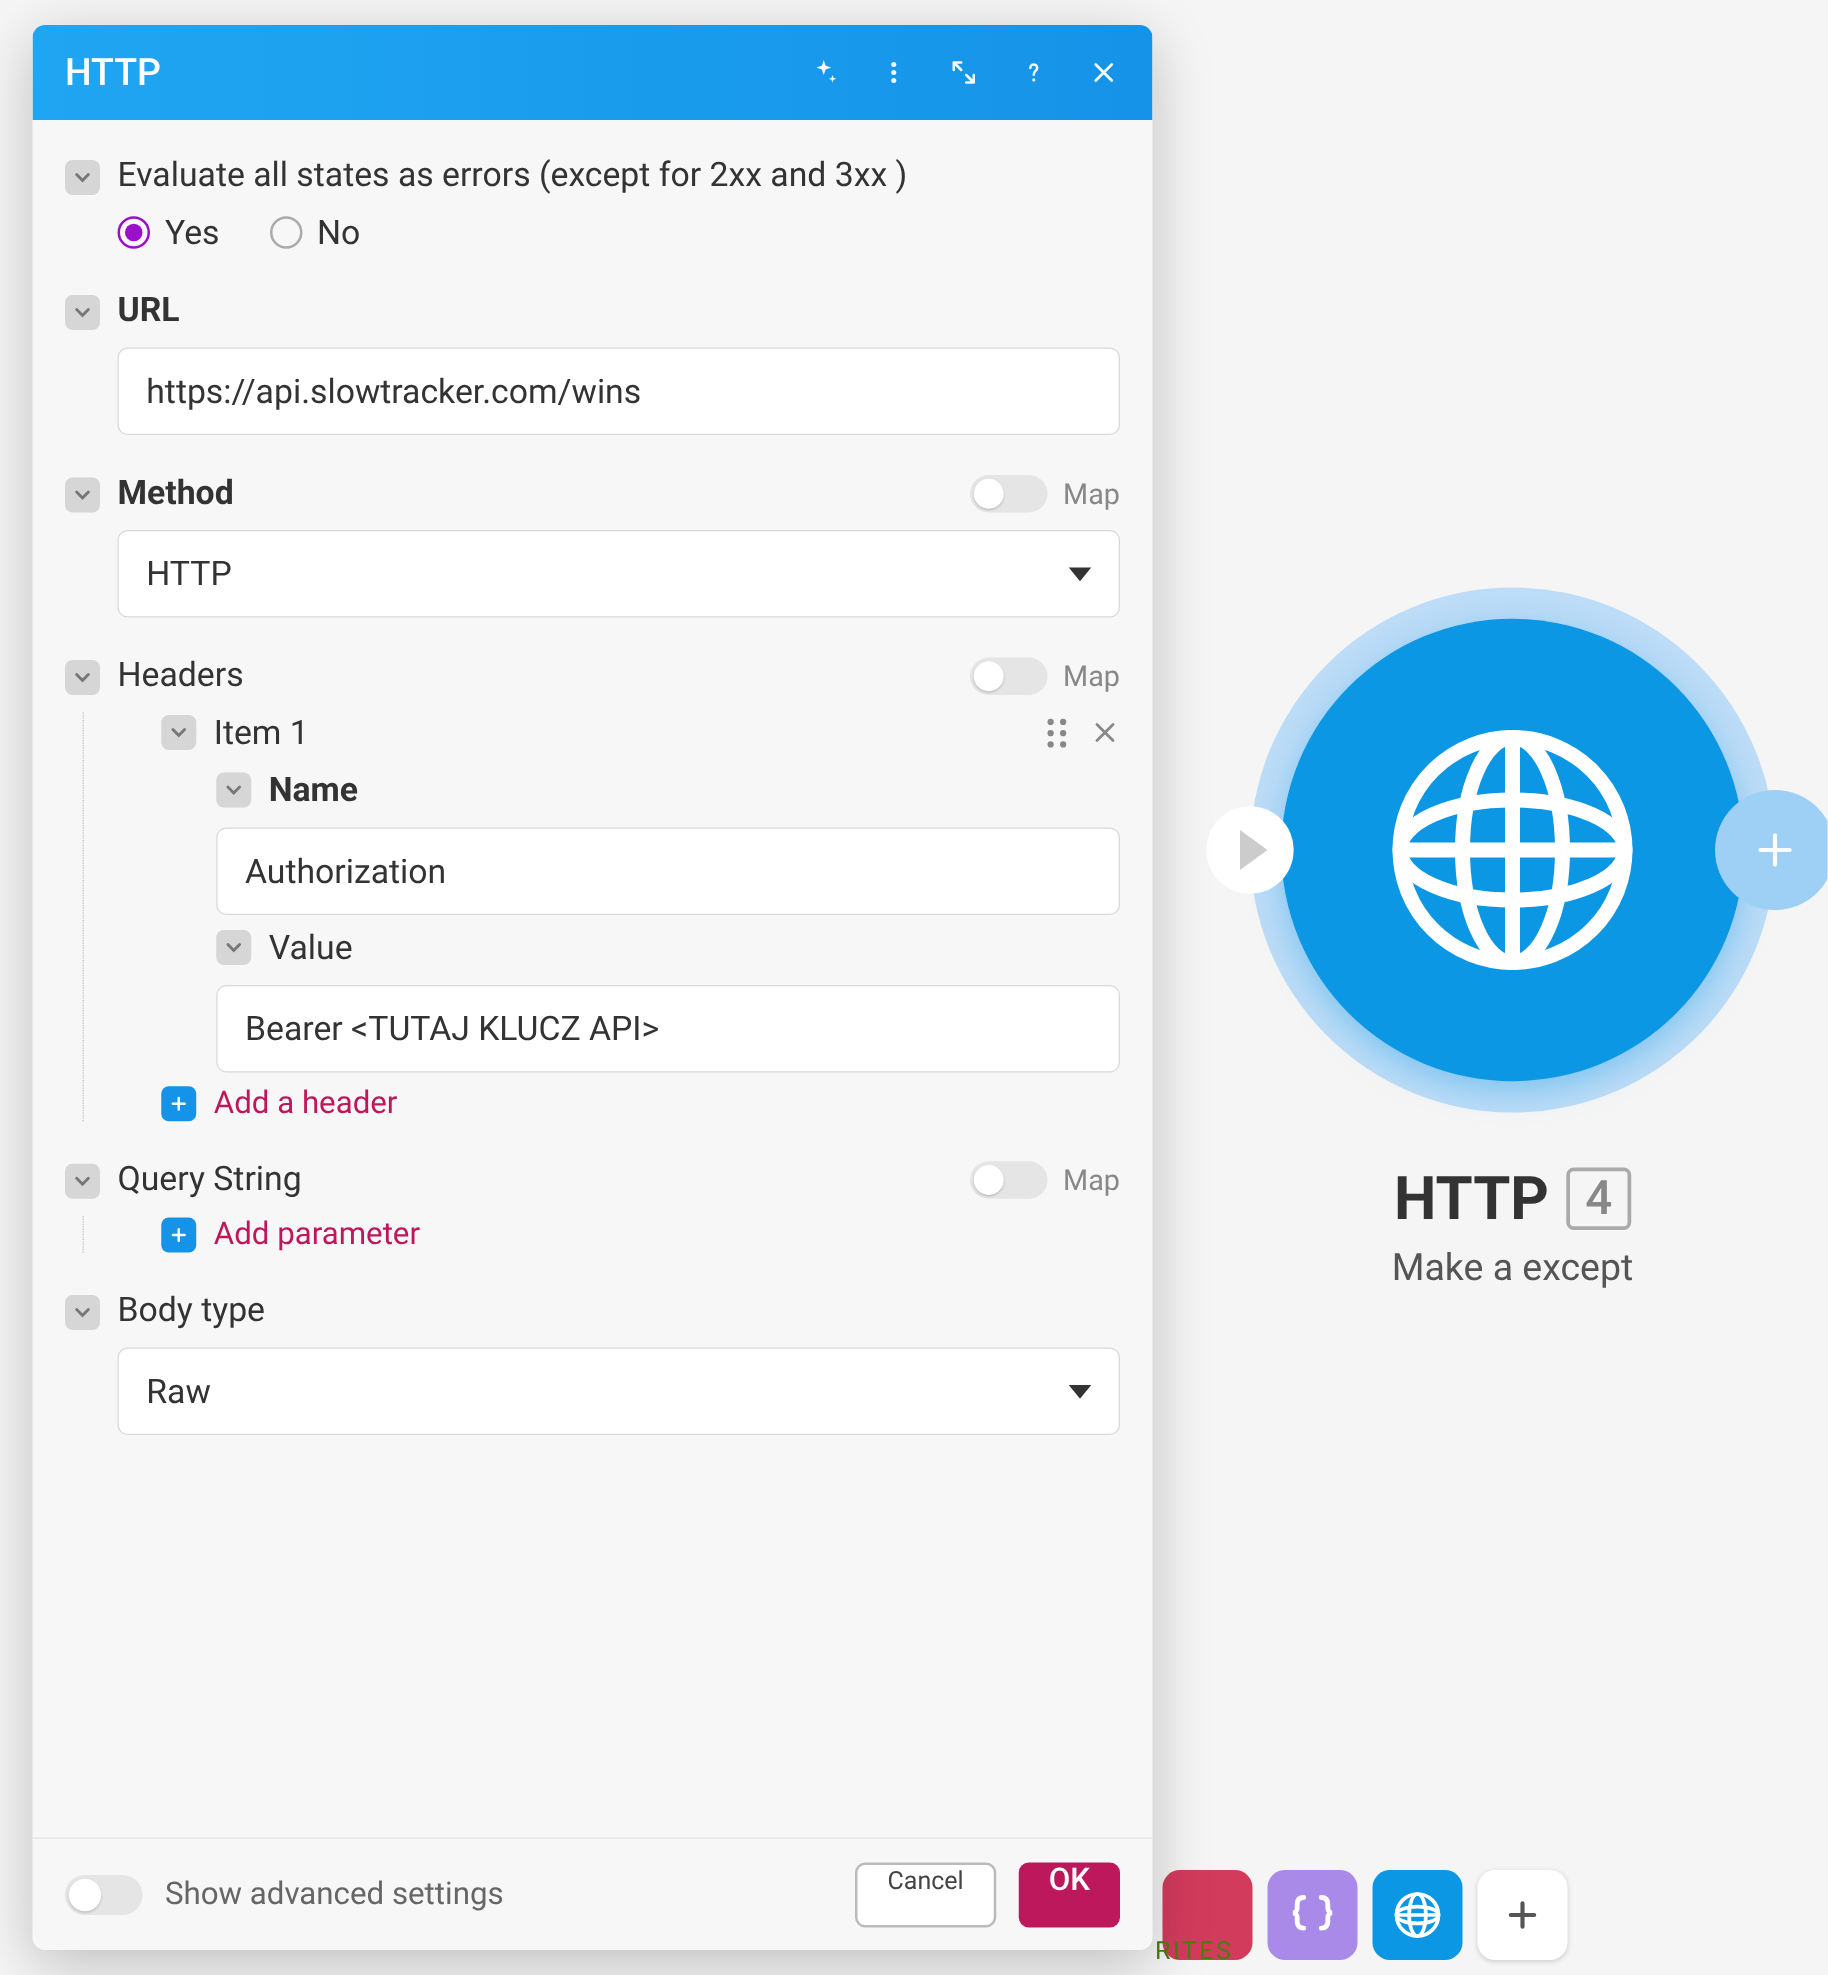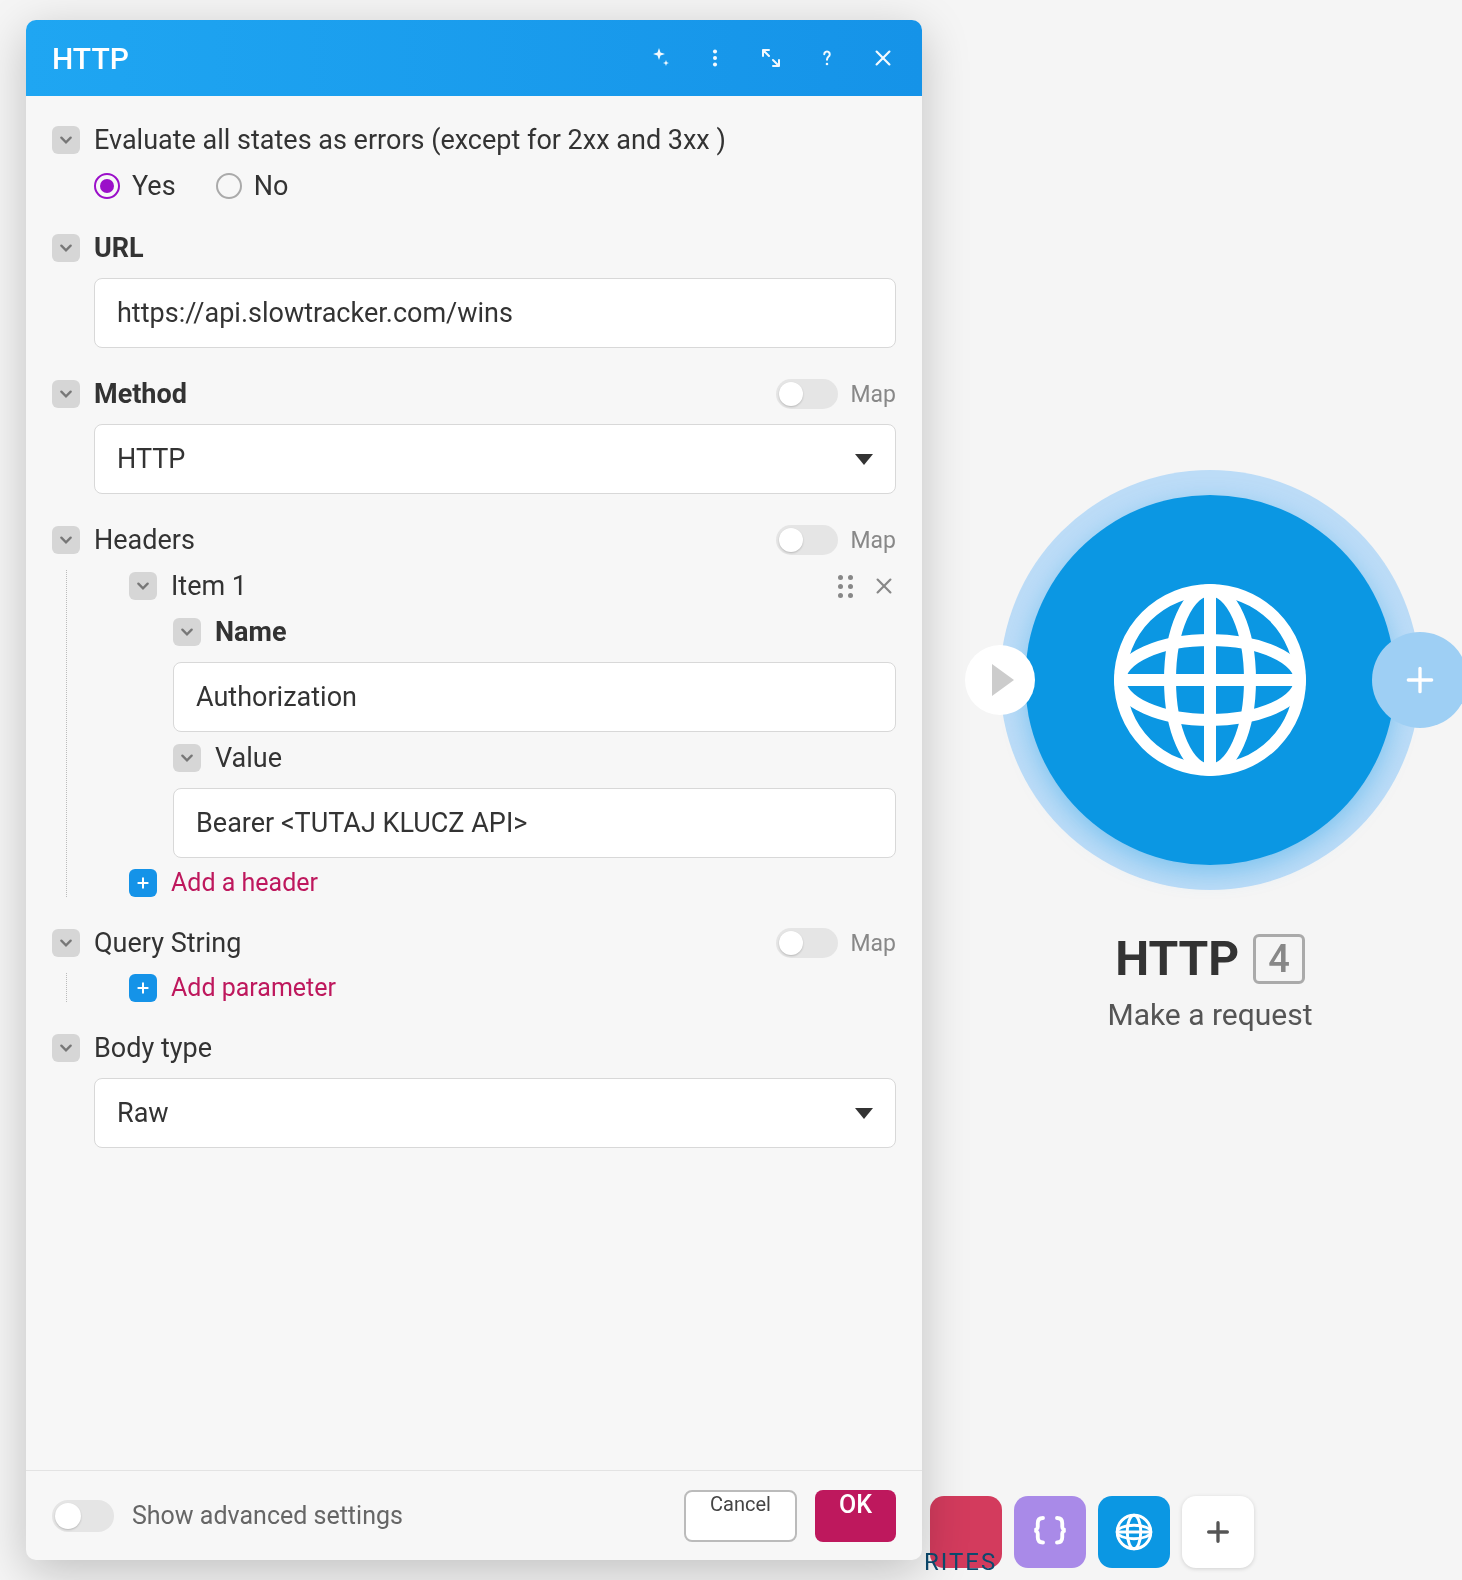--- a/index.html
+++ b/index.html
@@ -69,21 +69,21 @@
   .hdr-icons { display: flex; gap: 30px; align-items: center; }
   .hdr-icon { width: 26px; height: 26px; opacity: 0.95; cursor: pointer; display:flex; align-items:center; justify-content:center; }
 
   .modal-body {
     flex: 1; overflow-y: auto; padding: 28px 26px 10px 26px; position: relative;
   }
   .modal-body::-webkit-scrollbar { width: 10px; }
   .modal-body::-webkit-scrollbar-thumb { background: #c3c3c3; border-radius: 5px; }
 
   .field { margin-bottom: 30px; }
-  .field-head { display: flex; align-items: center; gap: 14px; margin-bottom: 14px; }
+  .field-head { display: flex; align-items: flex-end; gap: 14px; margin-bottom: 14px; }
   .collapse-chev {
     width: 28px; height: 28px; background: #d6d6d6; border-radius: 6px;
     display: flex; align-items: center; justify-content: center; cursor: pointer; flex-shrink: 0;
   }
   .collapse-chev svg { width: 14px; height: 14px; }
   .field-label { font-size: 27px; color: #333; }
   .field-label.bold { font-weight: 700; }
   .field-map-row { margin-left: auto; display: flex; align-items: center; gap: 12px; }
   .map-toggle { width: 62px; height: 30px; background: #e5e5e5; border-radius: 15px; position: relative; cursor: pointer; }
   .map-toggle::after { content:""; position:absolute; left:3px; top:3px; width:24px; height:24px; background:#fff; border-radius:50%; box-shadow:0 1px 2px rgba(0,0,0,0.2); }
@@ -151,21 +151,21 @@
       <div class="node-port-right">
         <svg width="40" height="40" viewBox="0 0 24 24">
             <path d="M12 5v14M5 12h14" stroke="#fff" stroke-width="2" stroke-linecap="round"></path>
           </svg>
       </div>
     </div>
     <div class="node-title-row">
       <div class="node-title">HTTP</div>
       <div class="node-badge">4</div>
     </div>
-    <div class="node-subtitle">Make a request</div>
+    <div class="node-subtitle">Make a except</div>
   </div>
 
   <div class="toolbar">
     <div class="tool-btn tool-red"></div>
     <div class="tool-btn tool-purple">
       <svg width="42" height="42" viewBox="0 0 24 24">
           <path d="M8 4c-2 0-3 1-3 3v2c0 1-1 2-2 2 1 0 2 1 2 2v2c0 2 1 3 3 3M16 4c2 0 3 1 3 3v2c0 1 1 2 2 2-1 0-2 1-2 2v2c0 2-1 3-3 3" stroke="#fff" stroke-width="2.2" fill="none" stroke-linecap="round"></path>
         </svg>
     </div>
     <div class="tool-btn tool-blue">
@@ -176,21 +176,21 @@
           <line x1="10" y1="50" x2="90" y2="50" stroke="#fff" stroke-width="7"></line>
         </svg>
     </div>
     <div class="tool-btn tool-add">
       <svg width="32" height="32" viewBox="0 0 24 24">
           <path d="M12 5v14M5 12h14" stroke="#555" stroke-width="2.5" stroke-linecap="round"></path>
         </svg>
     </div>
   </div>
 
-  <div style="position:absolute; left: 924px; top: 1548px; font-size:24px; letter-spacing:2px; color:#0c4a6e;">RITES</div>
+  <div style="position:absolute; left: 924px; top: 1548px; font-size:20px; letter-spacing:2px; color:#4d7c0f;">RITES</div>
 
   <div class="modal">
     <div class="modal-header">
       <div class="modal-header-title">HTTP</div>
       <div class="hdr-icons">
         <div class="hdr-icon">
           <svg viewBox="0 0 24 24" width="24" height="24">
               <path d="M12 2l1.5 4.5L18 8l-4.5 1.5L12 14l-1.5-4.5L6 8l4.5-1.5zM19 14l.8 2.2 2.2.8-2.2.8L19 20l-.8-2.2L16 17l2.2-.8z" fill="#fff"></path>
             </svg>
         </div>

